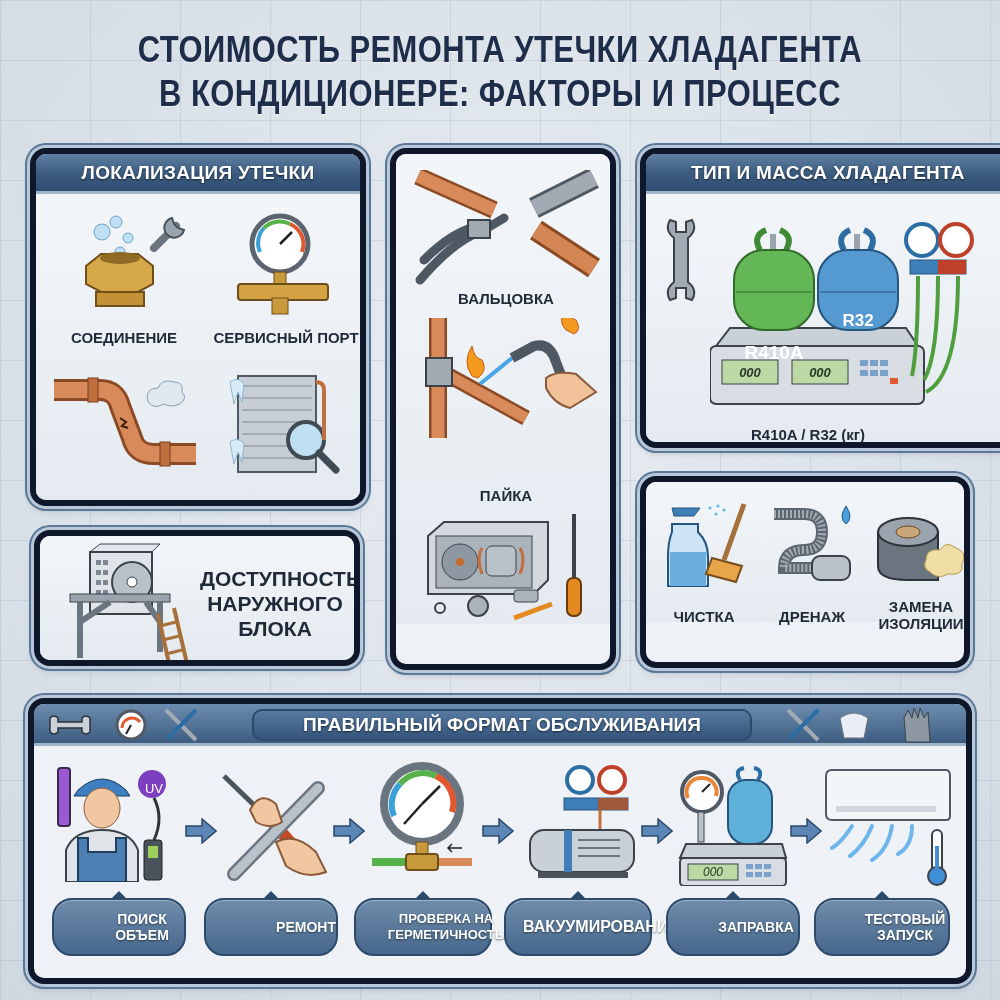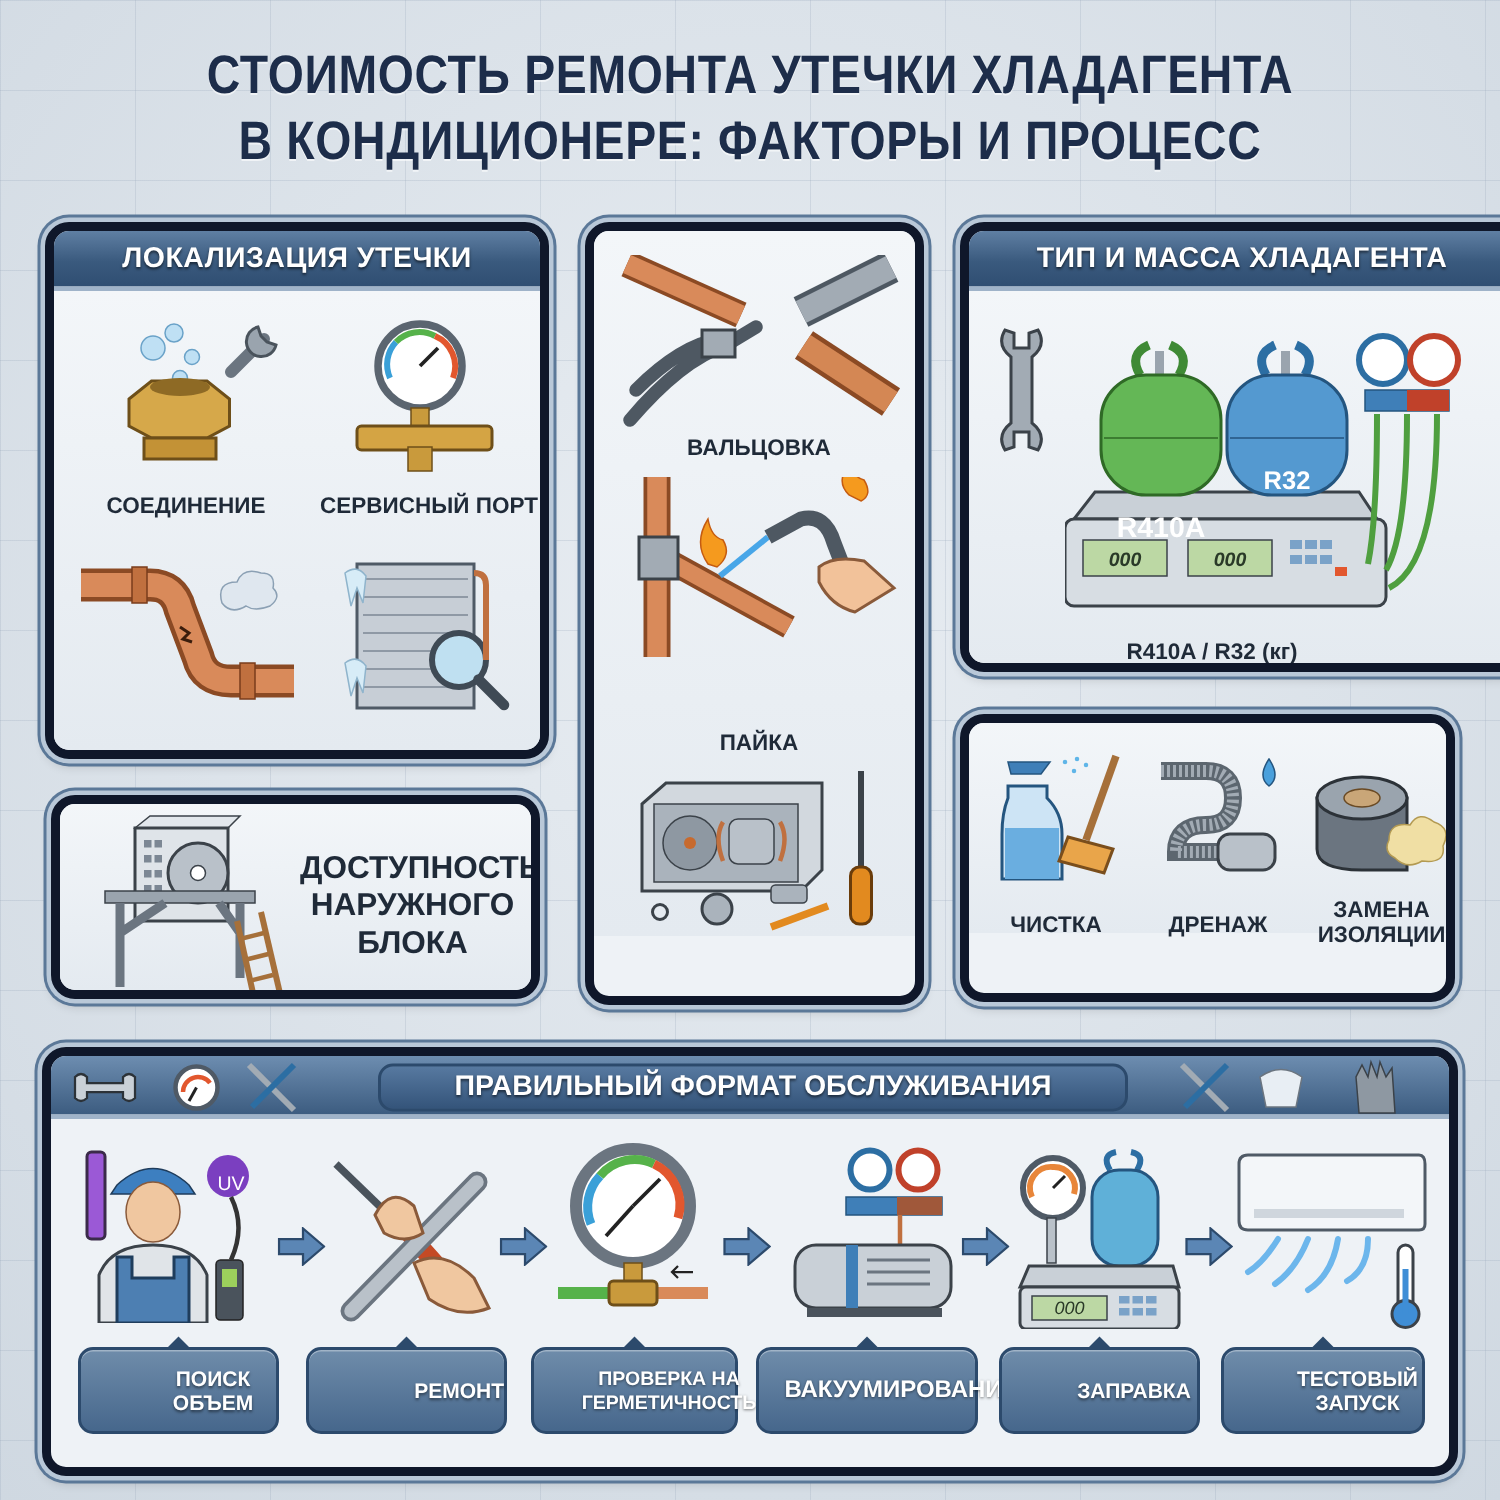--- a/index.html
+++ b/index.html
@@ -41,21 +41,21 @@
   }
   .panel-body { position: relative; background: linear-gradient(#f3f6f9, #e4eaf0); height: calc(100% - 40px); }
   .lbl {
     position: absolute; font-weight: 700; color: #1f2a38; font-size: 15px;
     text-align: center; line-height: 17px; white-space: nowrap;
   }
   .ico { position: absolute; }
   .step-box {
     position: absolute; top: 898px; height: 58px;
     background: linear-gradient(#6f8caa, #46678c);
-    border: 2px solid #2c4a6c; border-radius: 10px;
+    border: 2px solid #2c4a6c; border-radius: 20px;
     color: #fff; font-weight: 700; font-size: 14px; line-height: 16px;
     display: flex; align-items: center; justify-content: center; text-align: center;
     text-shadow: 0 1px 2px rgba(0,0,0,0.5);
     box-shadow: inset 0 1px 0 rgba(255,255,255,0.35);
     padding-left: 46px;
   }
   .step-box::before {
     content: ""; position: absolute; top: -9px; left: 50%; margin-left: -9px;
     border-left: 9px solid transparent; border-right: 9px solid transparent;
     border-bottom: 9px solid #2c4a6c;

